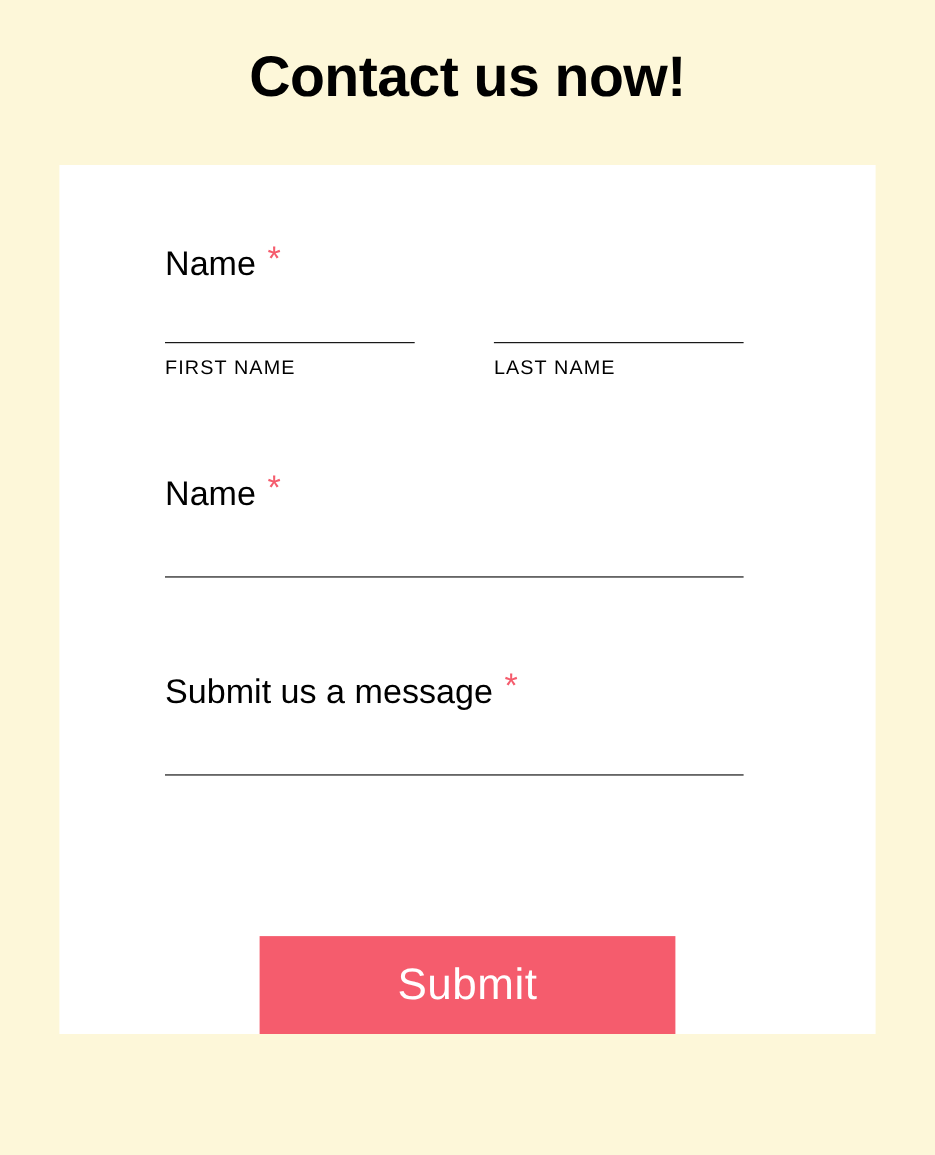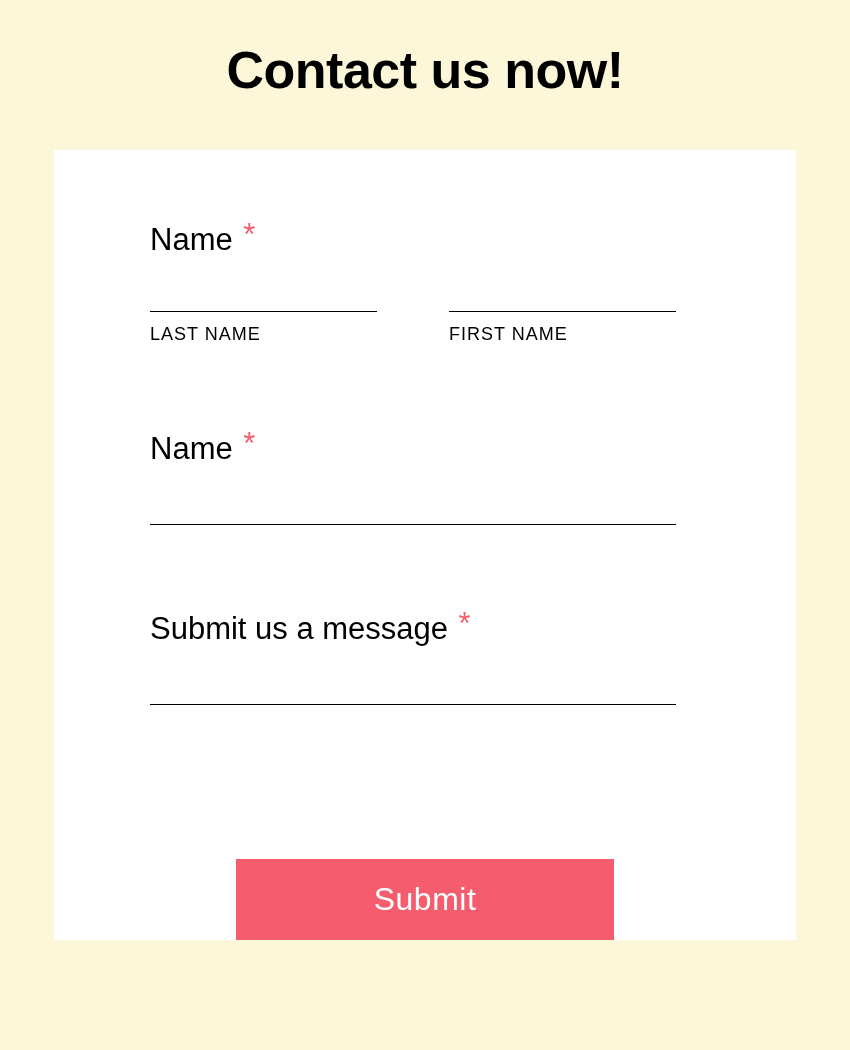--- a/index.html
+++ b/index.html
@@ -78,21 +78,21 @@
       position: absolute;
       bottom: 0;
       left: 0;
       right: 0;
       text-align: center;
     }
     .submit-btn {
       background-color: #F55C6D;
       color: #FFFFFF;
       border: none;
-      font-size: 32px;
+      font-size: 40px;
       font-weight: 400;
       padding: 22px 0;
       width: 378px;
       cursor: pointer;
       font-family: inherit;
       letter-spacing: 0.5px;
     }
   </style>
 </head>
 <body>
@@ -100,25 +100,25 @@
 <h1 class="page-title">Contact us now!</h1>
 
 <div class="form-card">
 
   <div class="field-group">
     <span class="field-label">Name</span>
     <span class="required-mark">*</span>
     <div class="name-row">
       <div class="name-col">
         <input type="text" class="underline-input" value="" style="">
-        <div class="sublabel">LAST NAME</div>
+        <div class="sublabel">FIRST NAME</div>
       </div>
       <div class="name-col">
         <input type="text" class="underline-input" value="" style="">
-        <div class="sublabel">FIRST NAME</div>
+        <div class="sublabel">LAST NAME</div>
       </div>
     </div>
   </div>
 
   <div class="field-group">
     <span class="field-label">Name</span>
     <span class="required-mark">*</span>
     <div class="email-input-wrap">
       <input type="text" class="underline-input" value="" style="">
     </div>

